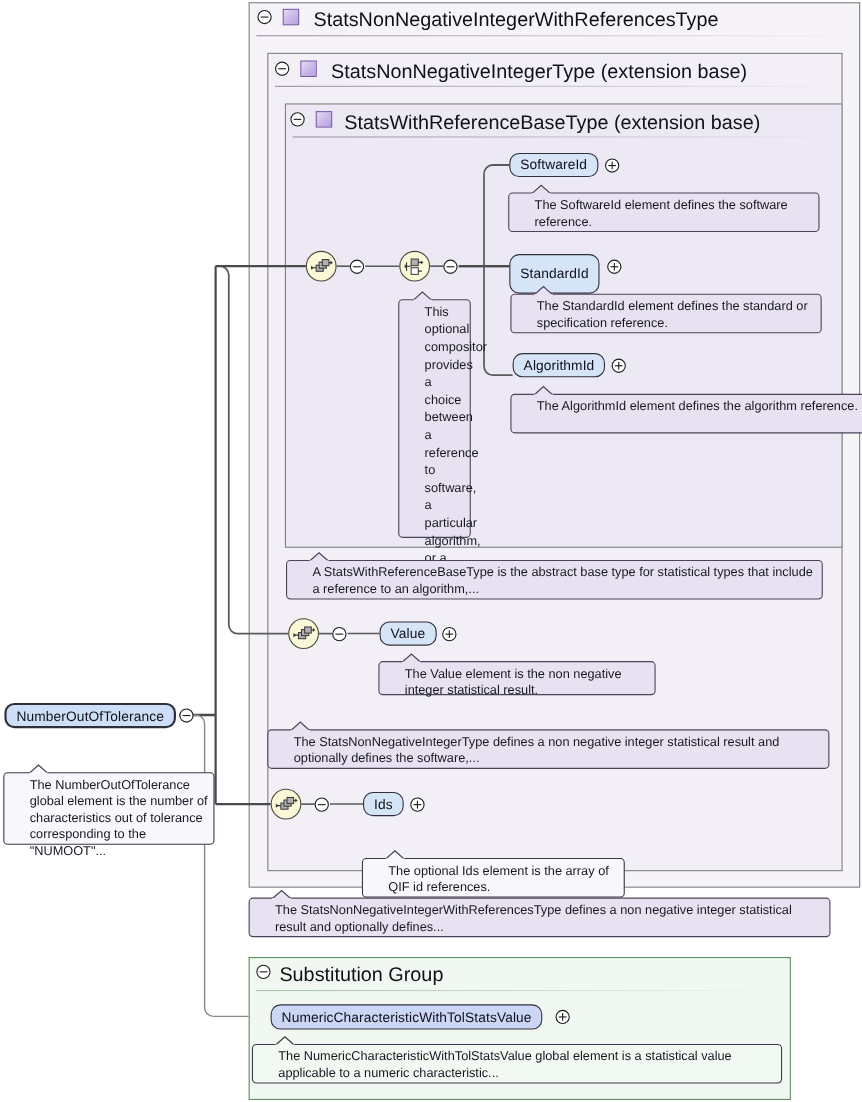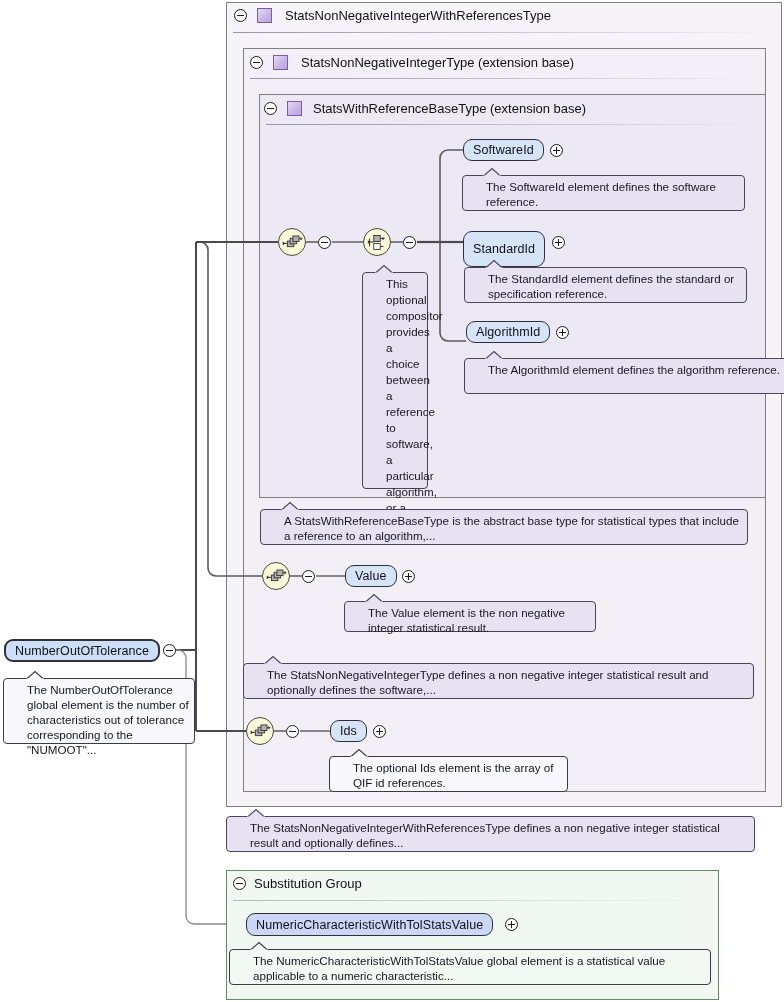--- a/index.html
+++ b/index.html
@@ -12,21 +12,21 @@
   .abs{position:absolute;box-sizing:border-box;}
 
   
   .typebox{position:absolute;box-sizing:border-box;border:1px solid #808080;}
   .tb1{background:#f6f3f9;}
   .tb2{background:#f2eff7;}
   .tb3{background:#ece8f4;}
   .tbhead{position:absolute;left:0;top:0;right:0;height:30px;}
   .tbhead .hdrline{position:absolute;left:6px;right:6px;bottom:0;height:1px;
        background:linear-gradient(to right,#9a93a8,rgba(154,147,168,0));}
-  .tb-title{position:absolute;white-space:nowrap;font-size:13px;color:#101018;}
+  .tb-title{position:absolute;white-space:nowrap;font-size:18px;color:#101018;}
 
   
   .sgbox{position:absolute;box-sizing:border-box;border:1px solid #5f8f63;background:#f1f8f1;}
   .sgbox .hdrline{position:absolute;left:6px;right:6px;top:29px;height:1px;
        background:linear-gradient(to right,#a8c0a8,rgba(168,192,168,0));}
 
   
   .cmin,.cplus{position:absolute;width:13px;height:13px;border-radius:50%;
        border:1.2px solid #1c1c1c;background:#ffffff;box-sizing:border-box;}
   .cmin::before,.cplus::before{content:"";position:absolute;left:2px;top:4.7px;
@@ -48,21 +48,21 @@
   .elem.subst{background:#ccd6f5;border-width:1.5px;}
 
   
   .comp{position:absolute;width:28px;height:28px;border-radius:50%;
        border:1.3px solid #4a4a3a;background:#fbf8d8;box-sizing:border-box;}
 
   
   .note{position:absolute;box-sizing:border-box;border:1.2px solid #4a4458;
        border-radius:4px;background:#e7e1f2;font-size:11.6px;line-height:15px;
        color:#171722;padding:3px 5px 3px 23px;}
-  .note.white{background:#f7f7fc;border-color:#3a3a48;}
+  .note.white{background:#f7f7fc;border-color:#3a3a48;margin-top:24px;}
   .note.green{background:#f2f8f2;border-color:#3a3a48;}
 
   
   .tailsvg{position:absolute;width:18px;height:9px;overflow:visible;}
   svg.conn{position:absolute;overflow:visible;pointer-events:none;}
 </style>
 </head>
 <body>
 
 <div id="stage">

